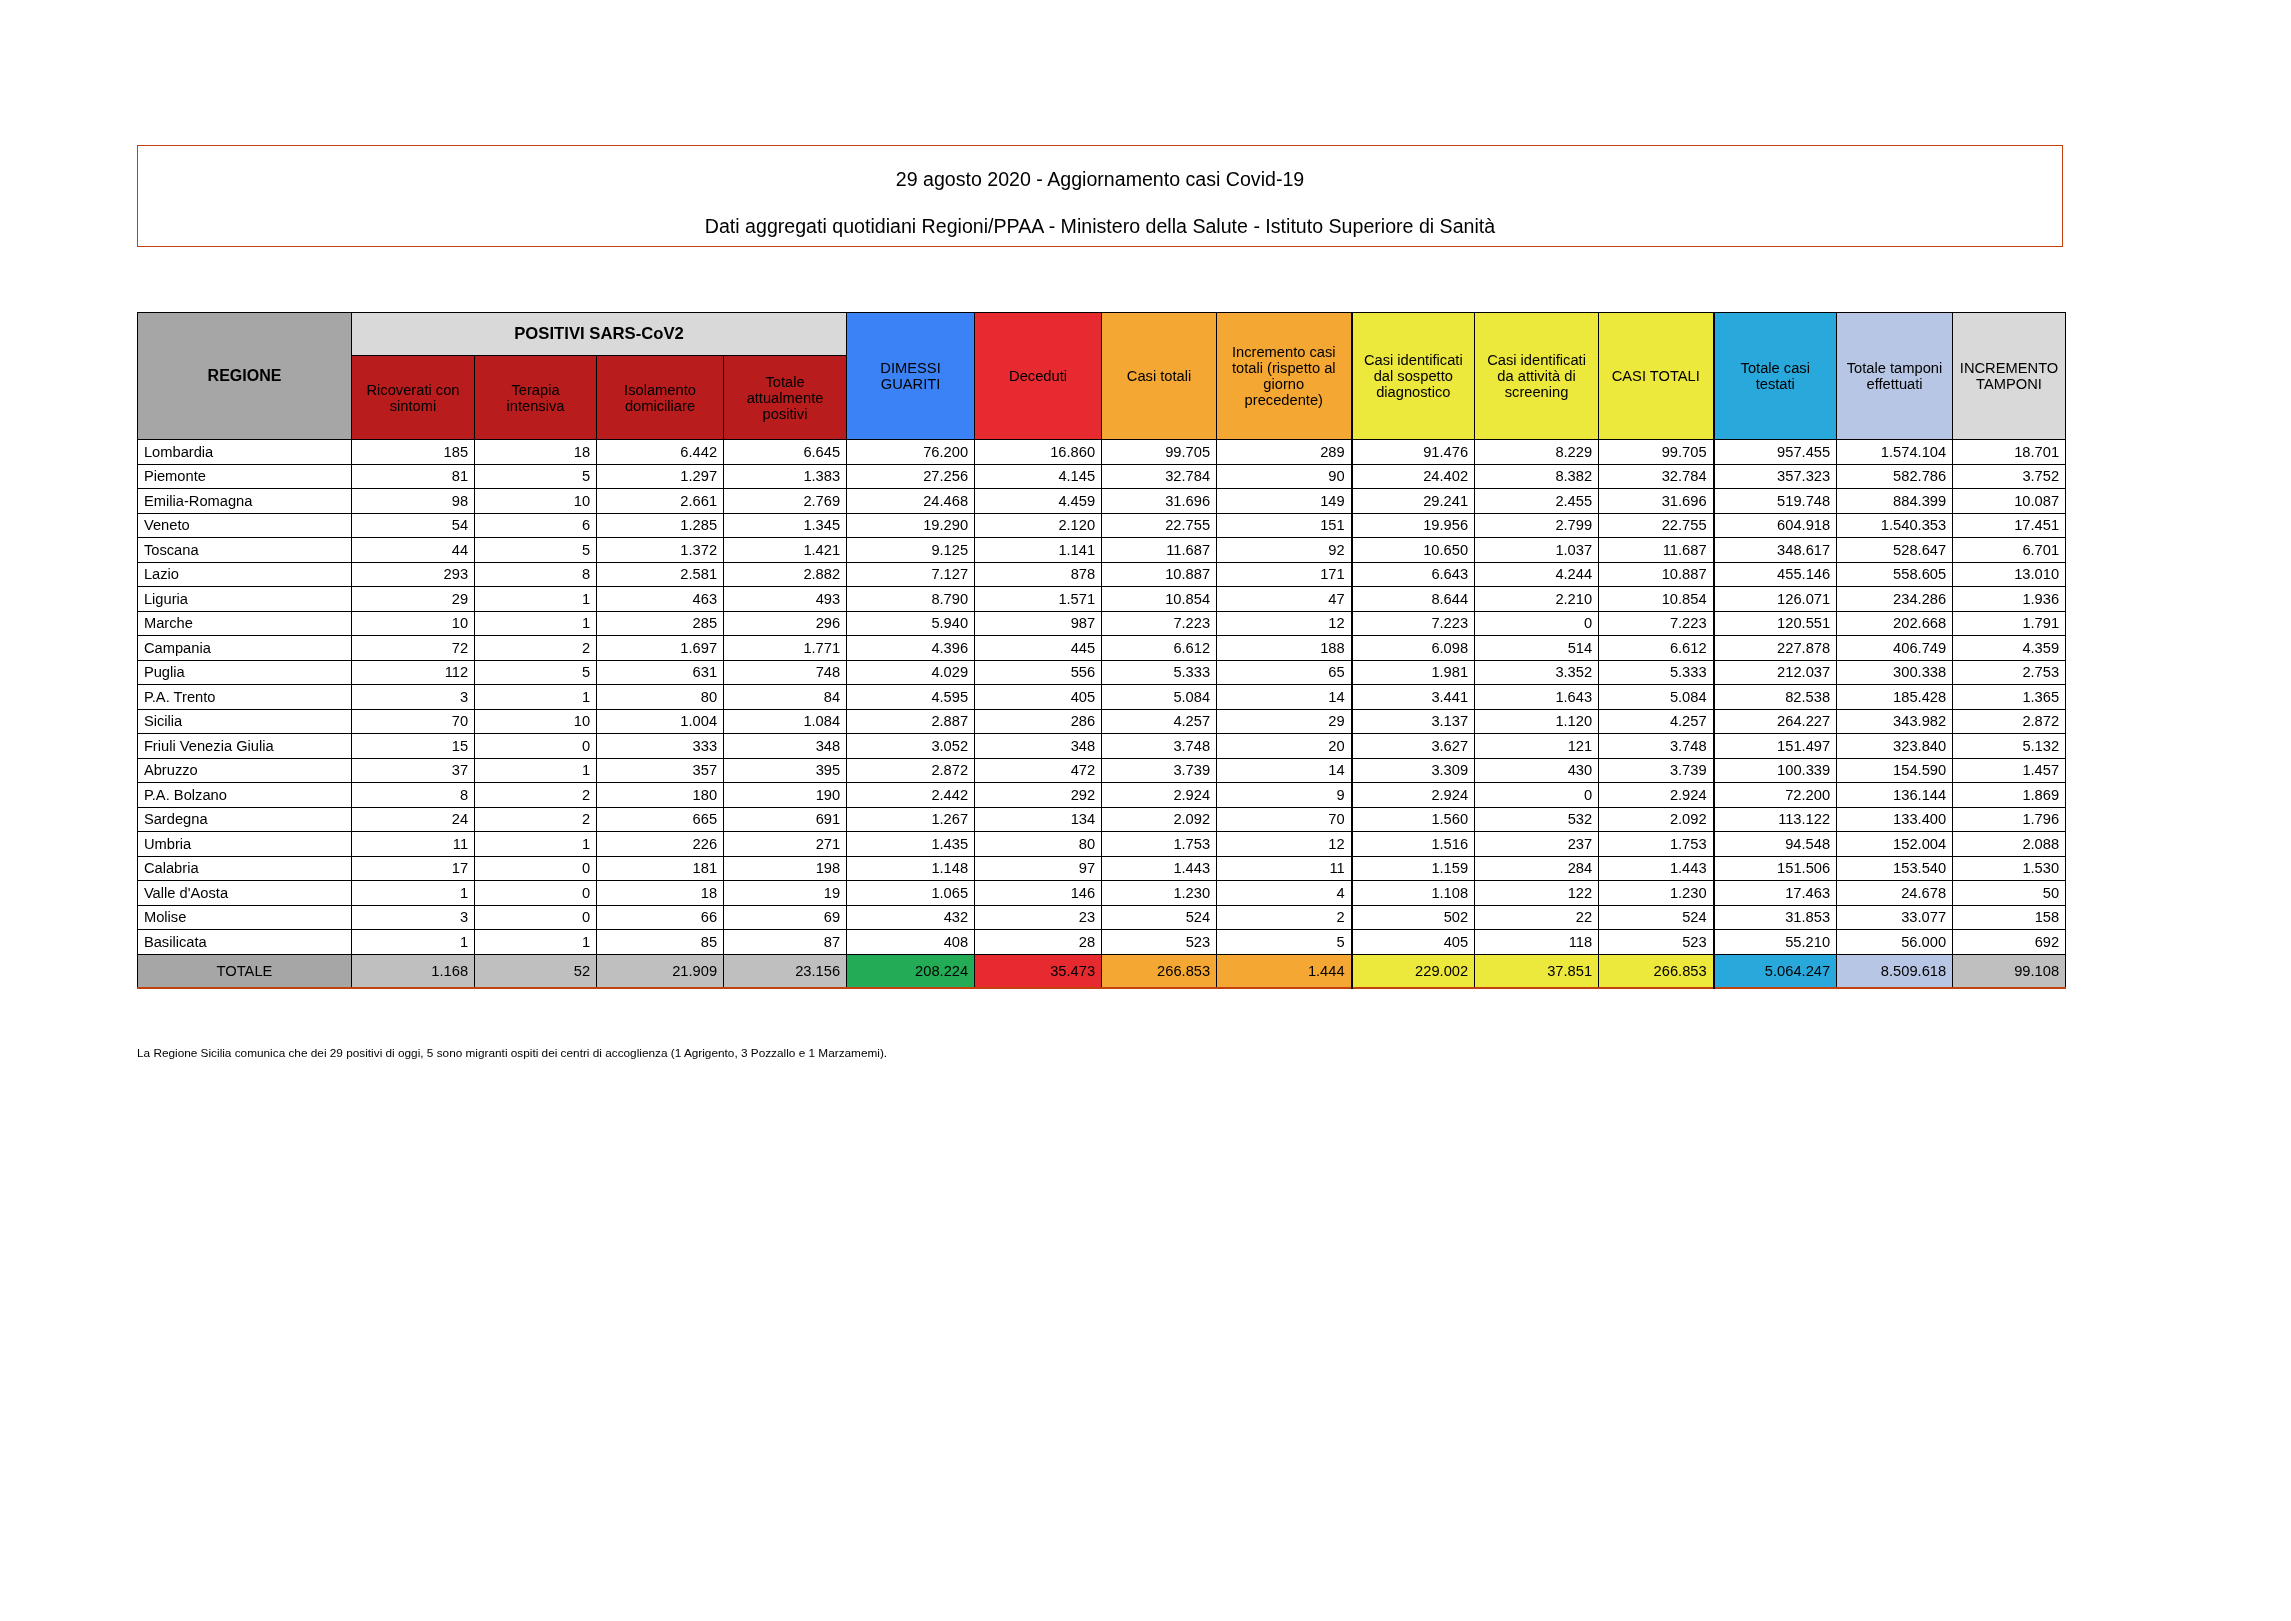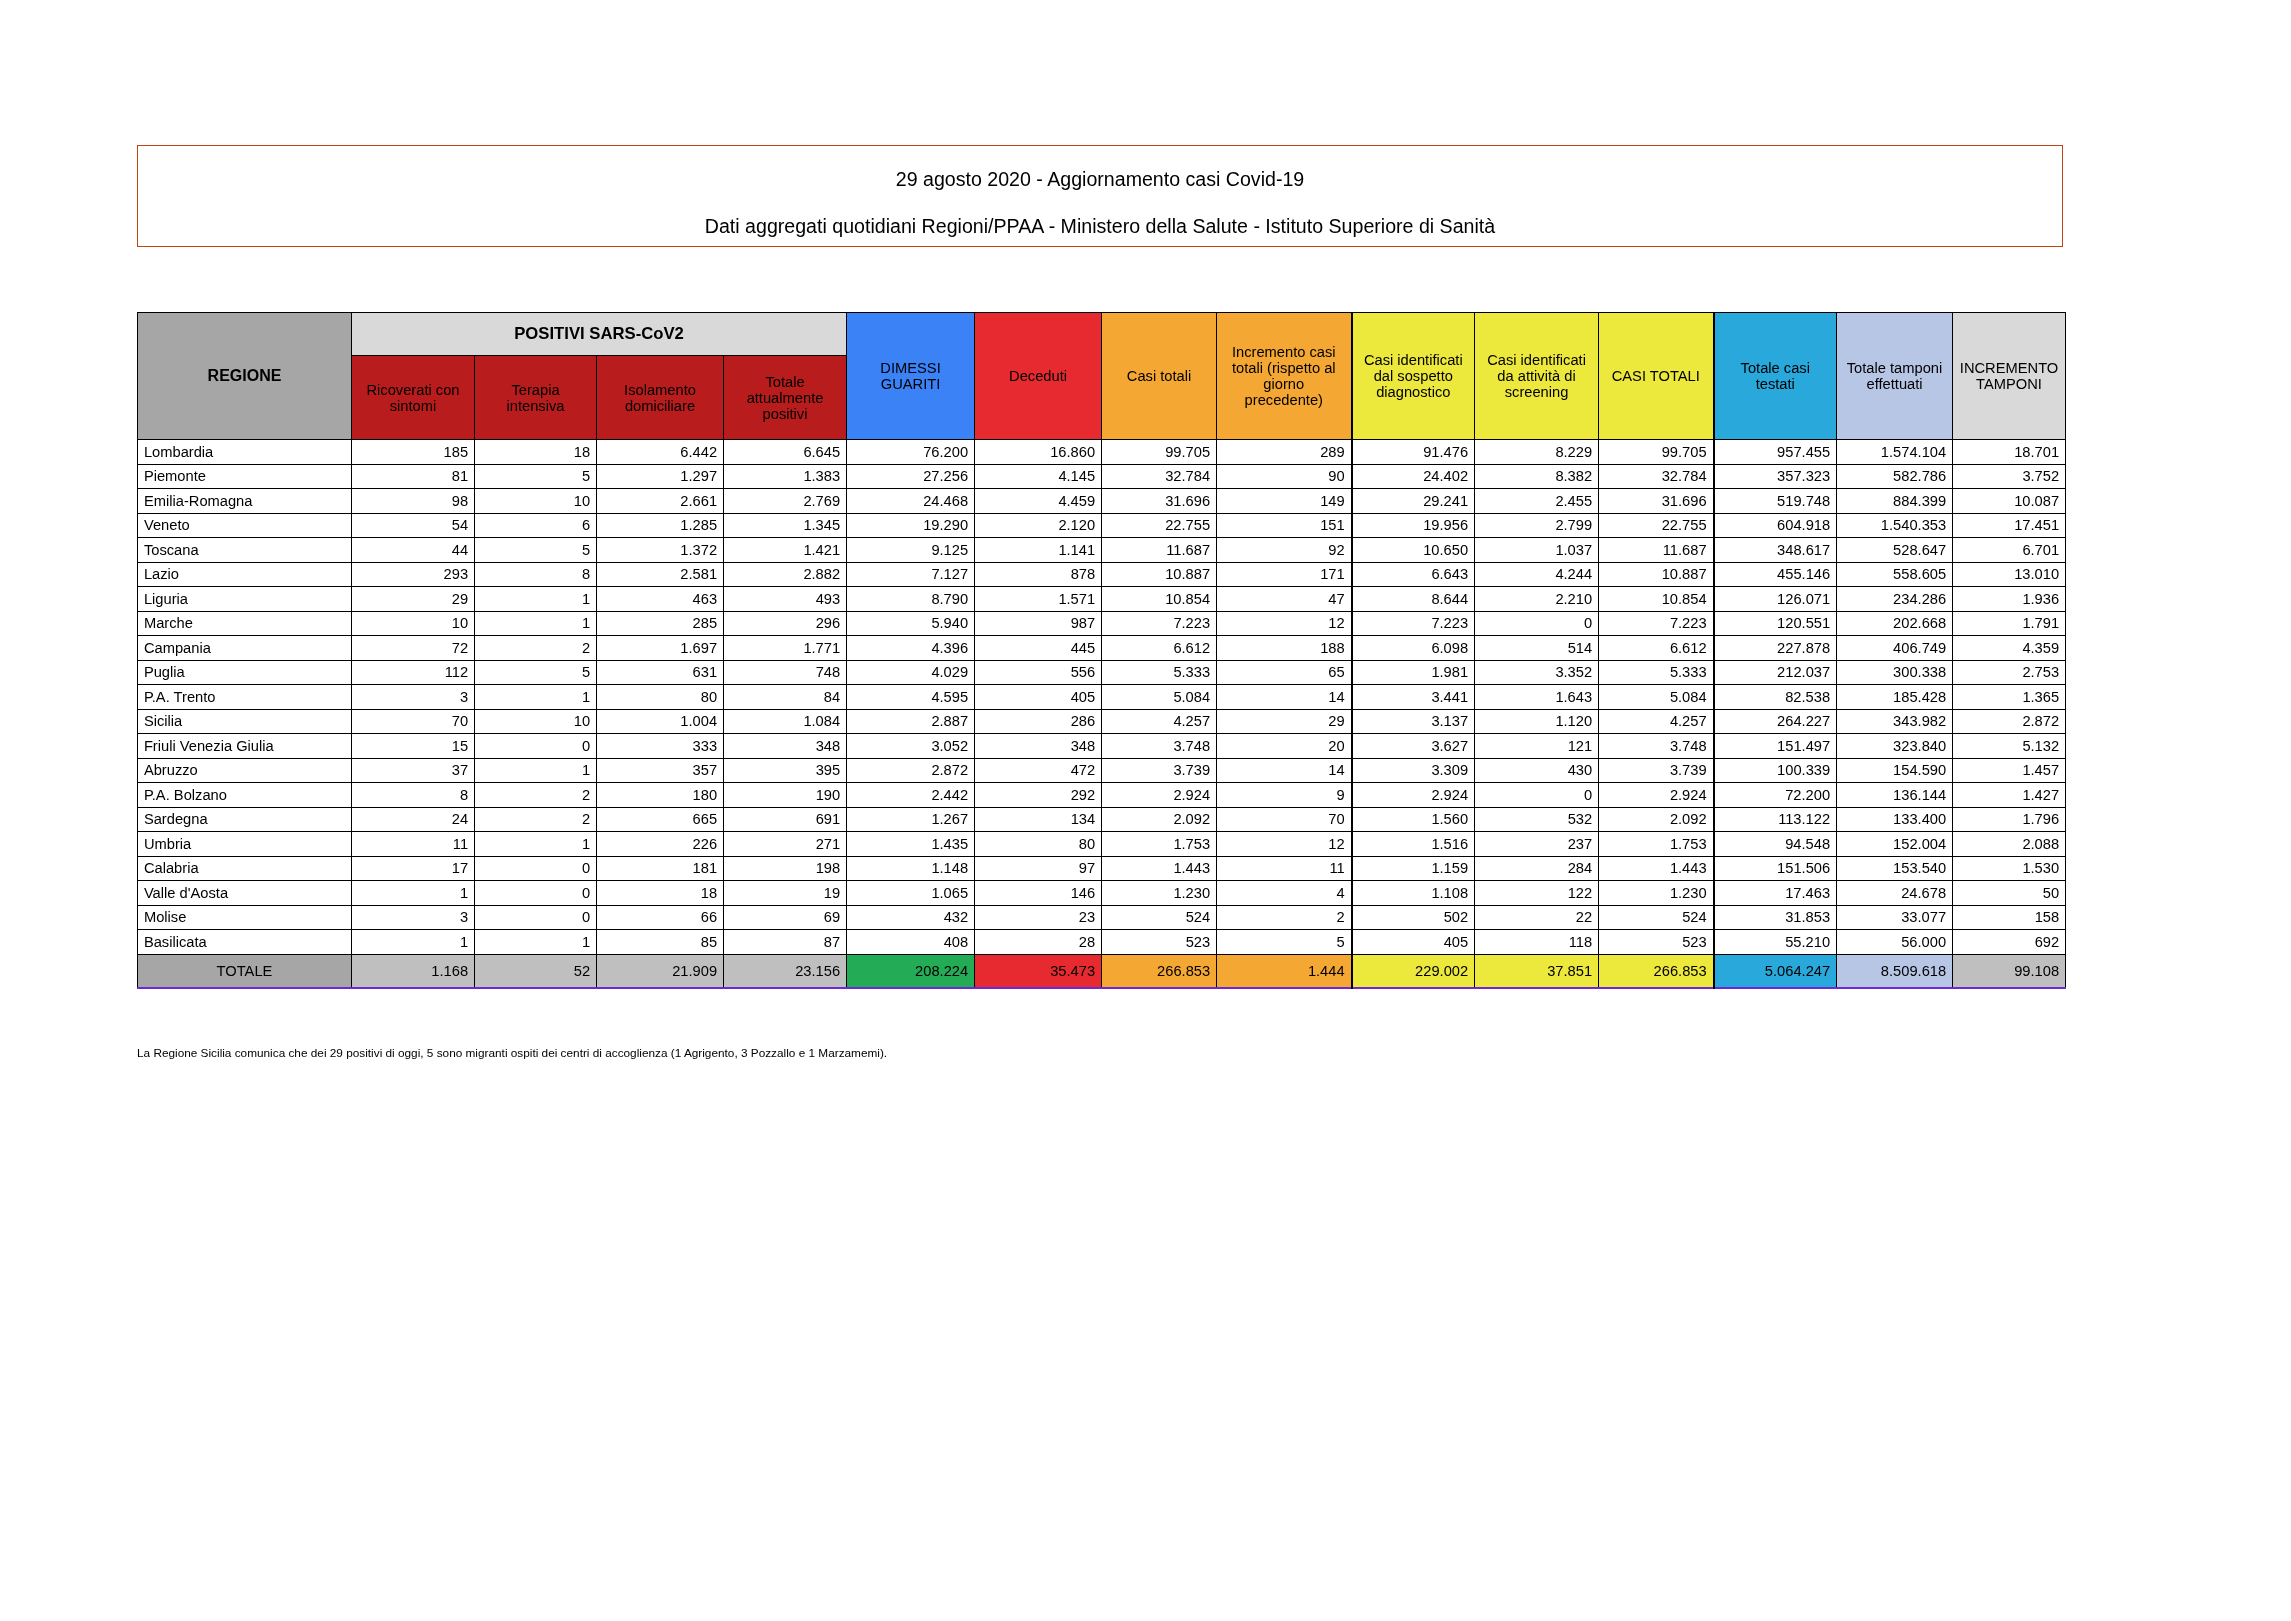--- a/index.html
+++ b/index.html
@@ -35,21 +35,21 @@
   .th-yellow{background:#EDE83C;}
   .th-blue{background:#29A8DC;}
   .th-lblue{background:#B7C6E4;}
   .th-lgray{background:#D9D9D9;}
   .thick-left{border-left:2.9px solid #000 !important;}
   tbody td{height:24.5px;background:#ffffff;}
   tbody td.region{text-align:left;padding-left:5.9px;}
   td.num{text-align:right;padding-right:7.8px;}
   tfoot td{height:34px;}
   tfoot td.region-total{background:#A6A6A6;text-align:center;}
-  tfoot tr{border-bottom:2px solid #6d28d9;}
+  tfoot tr{border-bottom:2px solid #c2410c;}
   .t-gray{background:#BFBFBF;}
   .t-green{background:#24AB55;}
   .t-red{background:#E62A2F;}
   .t-orange{background:#F5A733;}
   .t-yellow{background:#EDE83C;}
   .t-blue{background:#29A8DC;}
   .t-lblue{background:#B7C6E4;}
   .notes{margin:57px 0 0 137px;}
   .notes-title{font-size:14.7px;font-weight:700;}
   .notes-body{margin-top:21.6px;font-size:11.8px;}
@@ -349,21 +349,21 @@
         <td class="num">190</td>
         <td class="num">2.442</td>
         <td class="num">292</td>
         <td class="num">2.924</td>
         <td class="num">9</td>
         <td class="num thick-left">2.924</td>
         <td class="num">0</td>
         <td class="num">2.924</td>
         <td class="num thick-left">72.200</td>
         <td class="num">136.144</td>
-        <td class="num">1.427</td>
+        <td class="num">1.869</td>
       </tr>
       <tr>
         <td class="region">Sardegna</td>
         <td class="num">24</td>
         <td class="num">2</td>
         <td class="num">665</td>
         <td class="num">691</td>
         <td class="num">1.267</td>
         <td class="num">134</td>
         <td class="num">2.092</td>

